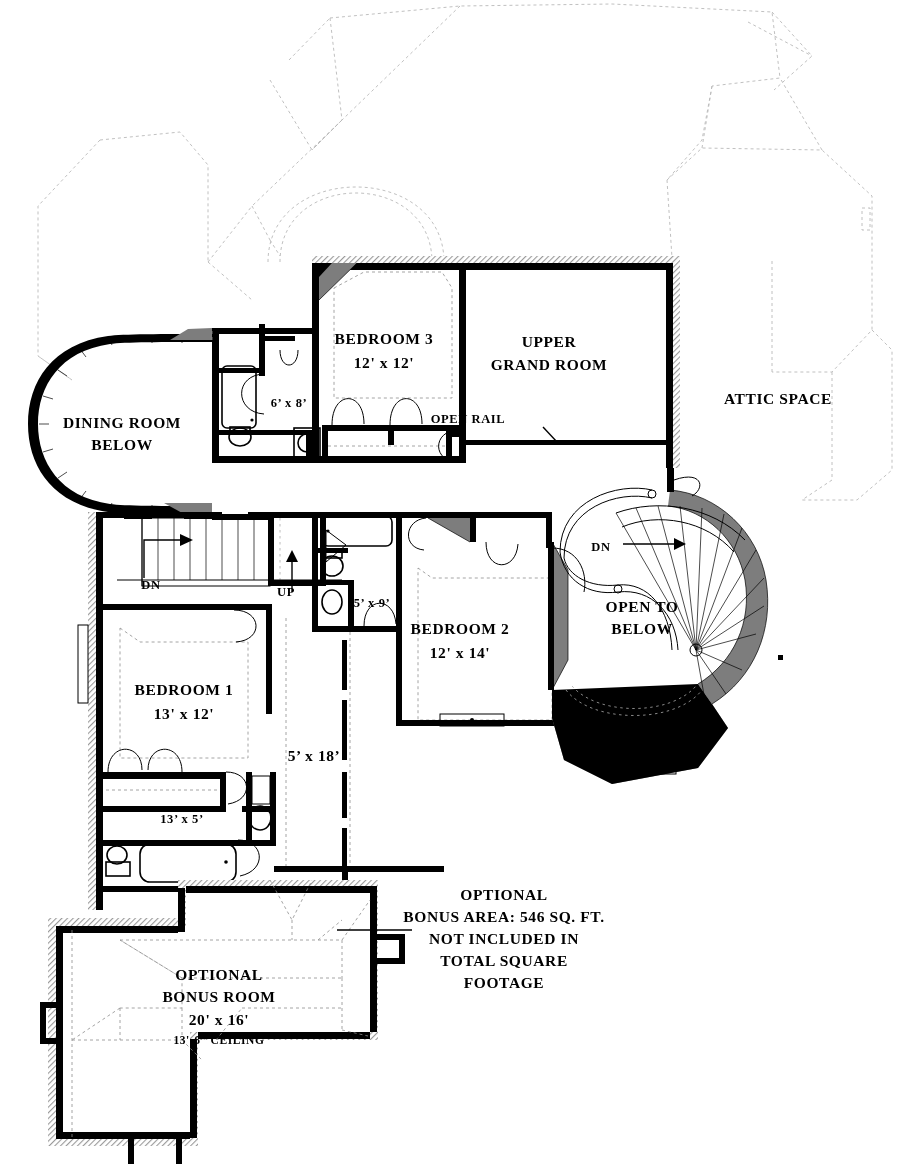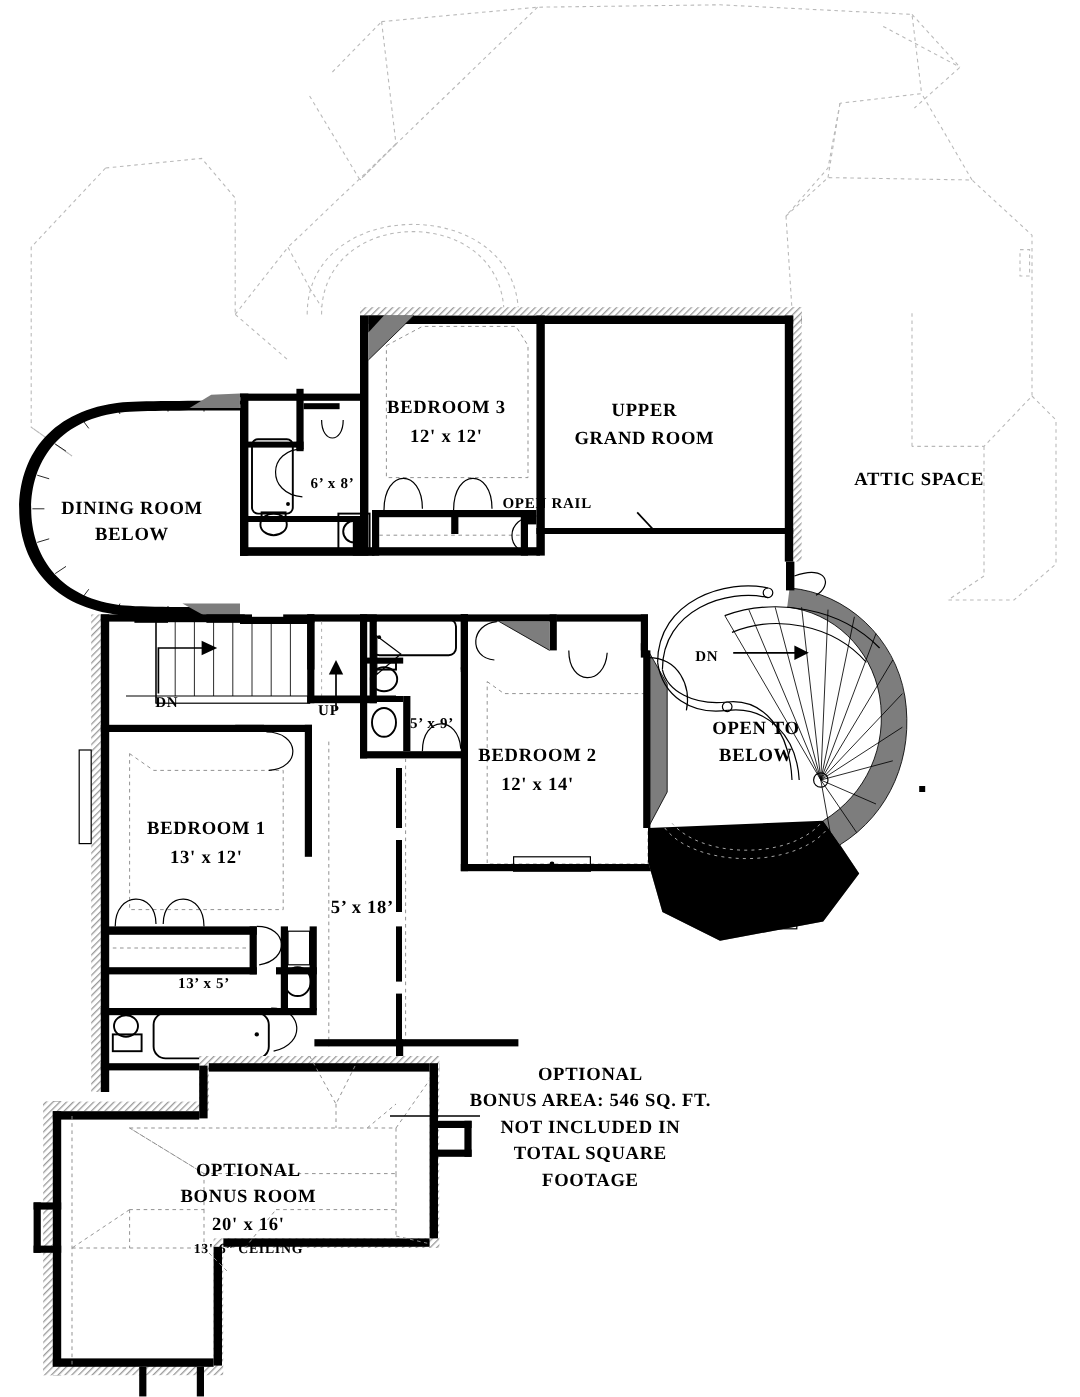--- a/index.html
+++ b/index.html
@@ -1,19 +1,19 @@
 <!DOCTYPE html>
 <html><head>
 <meta charset="utf-8">
 <title>Second Floor Plan</title>
 <style>
   html,body{margin:0;padding:0;background:#ffffff;}
   body{width:900px;height:1164px;overflow:hidden;
        font-family:"Liberation Serif", serif;}
-  #plan-root{position:relative;width:759px;height:1164px;background:#fff;}
+  #plan-root{position:relative;width:759px;height:1164px;background:#fff;margin-left:12px;}
   svg#floorplan{position:absolute;left:0;top:0;width:900px;height:1164px;display:block;}
   .rlabel{font-family:"Liberation Serif", serif;fill:#000;text-anchor:middle;
           font-weight:700;letter-spacing:0.6px;}
   .rname{font-size:15.5px;}
   .rdim{font-size:15.5px;}
   .rsmall{font-size:12.5px;}
   .rtiny{font-size:11.5px;}
   .rnote{font-size:15.5px;}
   .wall{fill:#000;}
   .wallgray{fill:#7d7d7d;}

